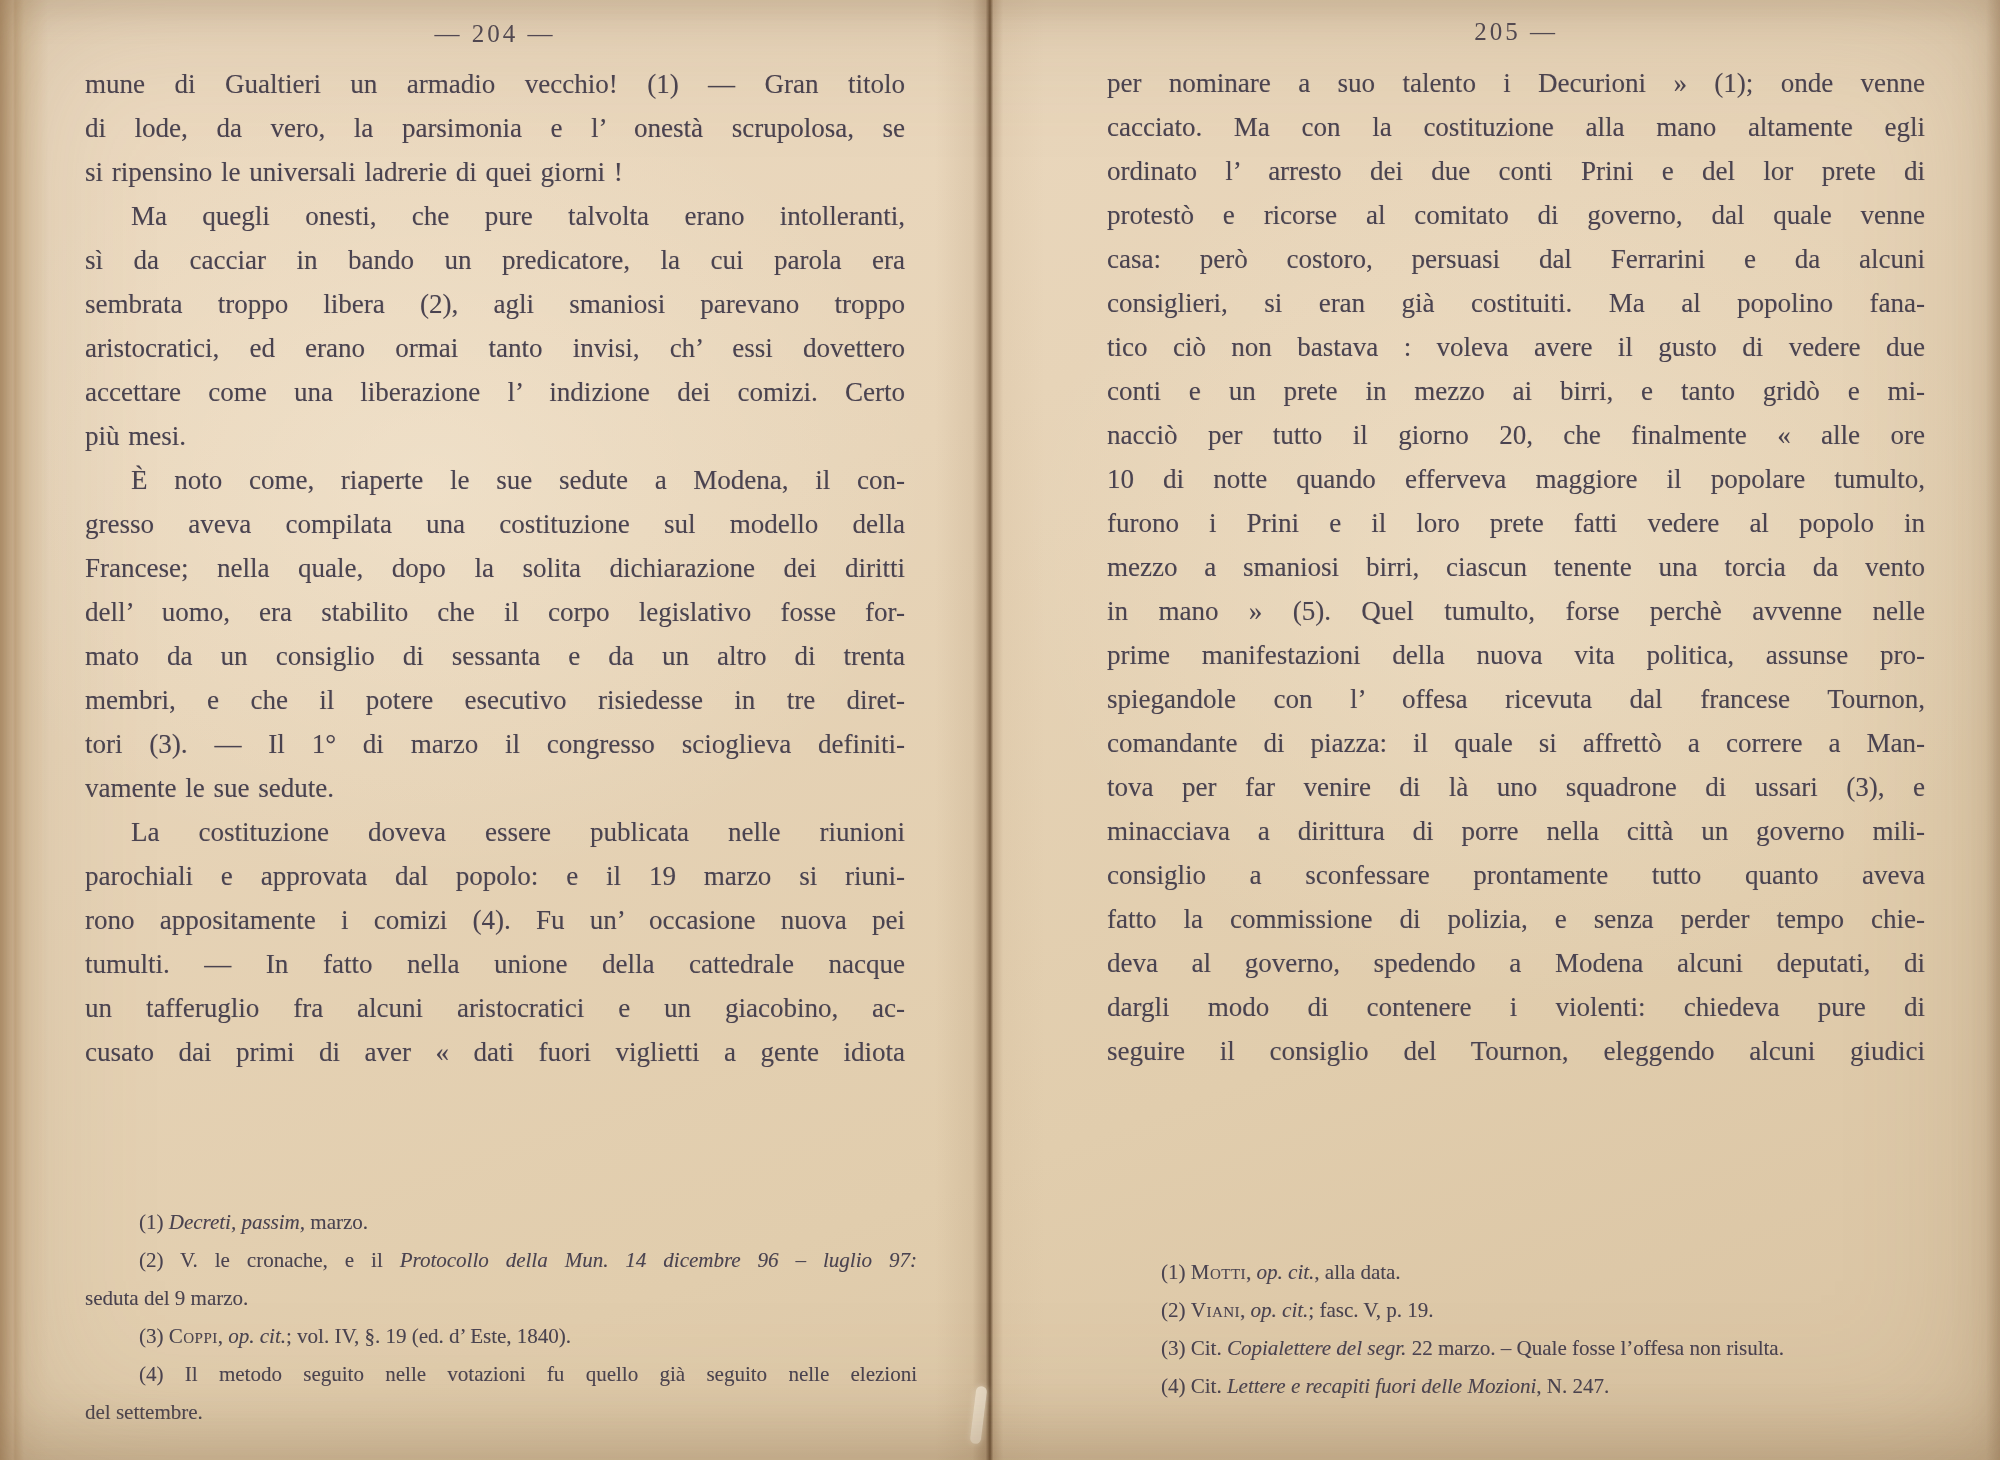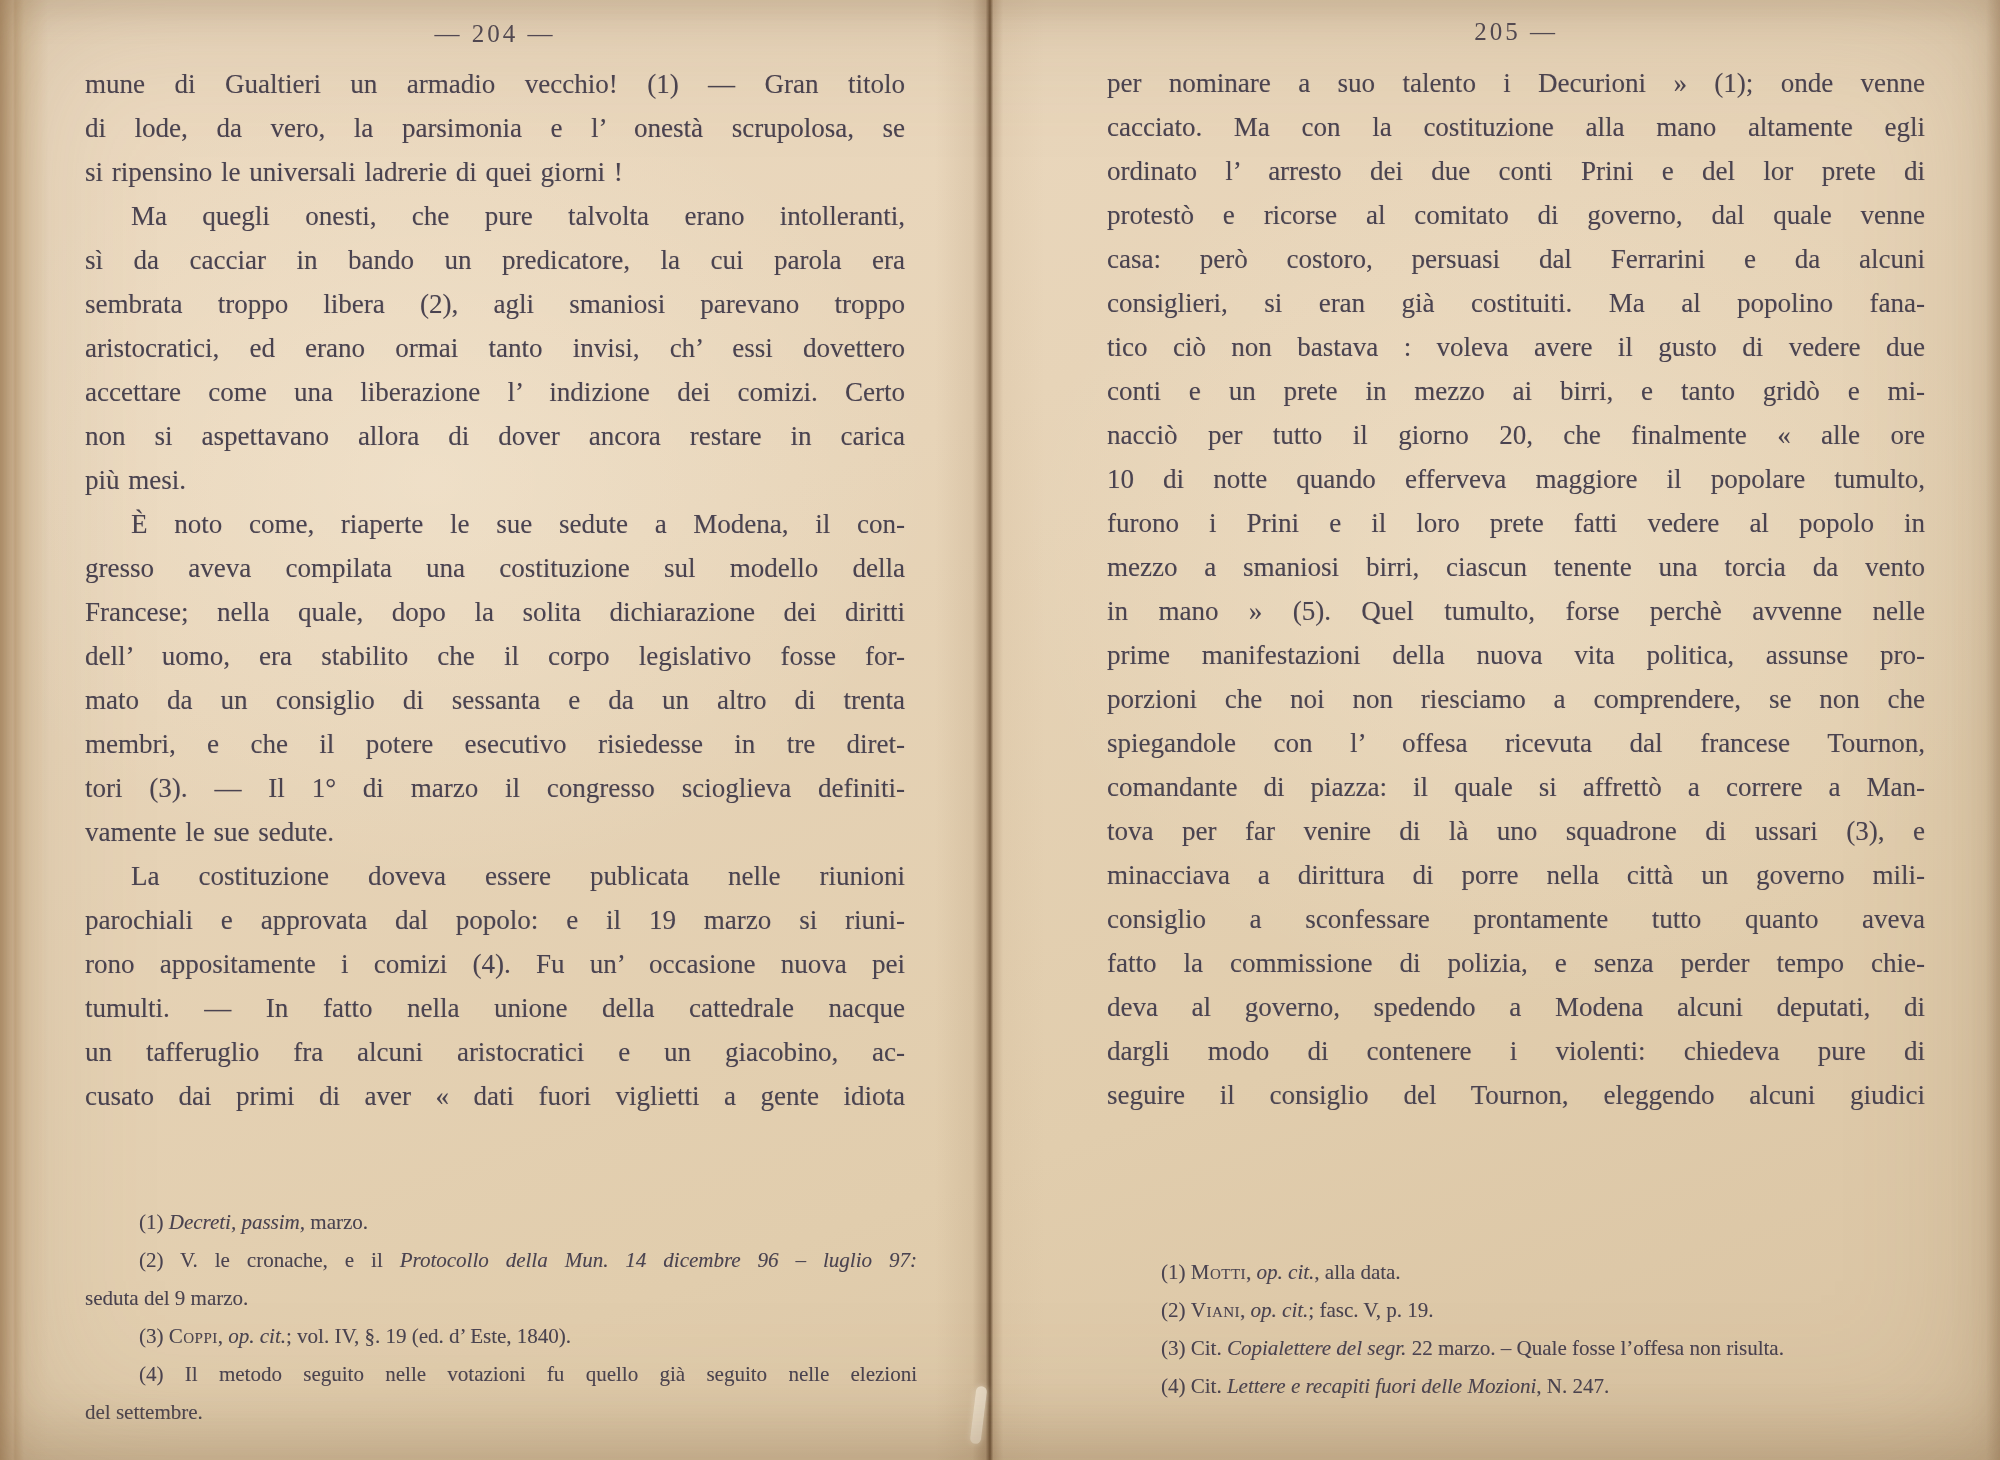--- a/index.html
+++ b/index.html
@@ -77,21 +77,20 @@
   <div>
     <div class="page-body pb-left">
         <div class="line j">mune di Gualtieri un armadio vecchio! (1) — Gran titolo</div>
         <div class="line j">di lode, da vero, la parsimonia e l’ onestà scrupolosa, se</div>
         <div class="line">si ripensino le universali ladrerie di quei giorni !</div>
         <div class="line j ind">Ma quegli onesti, che pure talvolta erano intolleranti,</div>
         <div class="line j">sì da cacciar in bando un predicatore, la cui parola era</div>
         <div class="line j">sembrata troppo libera (2), agli smaniosi parevano troppo</div>
         <div class="line j">aristocratici, ed erano ormai tanto invisi, ch’ essi dovettero</div>
         <div class="line j">accettare come una liberazione l’ indizione dei comizi. Certo</div>
-        <div class="line j">non si aspettavano allora di dover ancora restare in carica</div>
         <div class="line">più mesi.</div>
         <div class="line j ind">È noto come, riaperte le sue sedute a Modena, il con-</div>
         <div class="line j">gresso aveva compilata una costituzione sul modello della</div>
         <div class="line j">Francese; nella quale, dopo la solita dichiarazione dei diritti</div>
         <div class="line j">dell’ uomo, era stabilito che il corpo legislativo fosse for-</div>
         <div class="line j">mato da un consiglio di sessanta e da un altro di trenta</div>
         <div class="line j">membri, e che il potere esecutivo risiedesse in tre diret-</div>
         <div class="line j">tori (3). — Il 1° di marzo il congresso scioglieva definiti-</div>
         <div class="line">vamente le sue sedute.</div>
         <div class="line j ind">La costituzione doveva essere publicata nelle riunioni</div>
@@ -120,21 +119,20 @@
         <div class="line j">casa: però costoro, persuasi dal Ferrarini e da alcuni</div>
         <div class="line j">consiglieri, si eran già costituiti. Ma al popolino fana-</div>
         <div class="line j">tico ciò non bastava : voleva avere il gusto di vedere due</div>
         <div class="line j">conti e un prete in mezzo ai birri, e tanto gridò e mi-</div>
         <div class="line j">nacciò per tutto il giorno 20, che finalmente « alle ore</div>
         <div class="line j">10 di notte quando efferveva maggiore il popolare tumulto,</div>
         <div class="line j">furono i Prini e il loro prete fatti vedere al popolo in</div>
         <div class="line j">mezzo a smaniosi birri, ciascun tenente una torcia da vento</div>
         <div class="line j">in mano » (5). Quel tumulto, forse perchè avvenne nelle</div>
         <div class="line j">prime manifestazioni della nuova vita politica, assunse pro-</div>
-        <div class="line j">porzioni che noi non riesciamo a comprendere, se non che</div>
         <div class="line j">spiegandole con l’ offesa ricevuta dal francese Tournon,</div>
         <div class="line j">comandante di piazza: il quale si affrettò a correre a Man-</div>
         <div class="line j">tova per far venire di là uno squadrone di ussari (3), e</div>
         <div class="line j">minacciava a dirittura di porre nella città un governo mili-</div>
         <div class="line j">consiglio a sconfessare prontamente tutto quanto aveva</div>
         <div class="line j">fatto la commissione di polizia, e senza perder tempo chie-</div>
         <div class="line j">deva al governo, spedendo a Modena alcuni deputati, di</div>
         <div class="line j">dargli modo di contenere i violenti: chiedeva pure di</div>
         <div class="line j">seguire il consiglio del Tournon, eleggendo alcuni giudici</div>
       </div>

